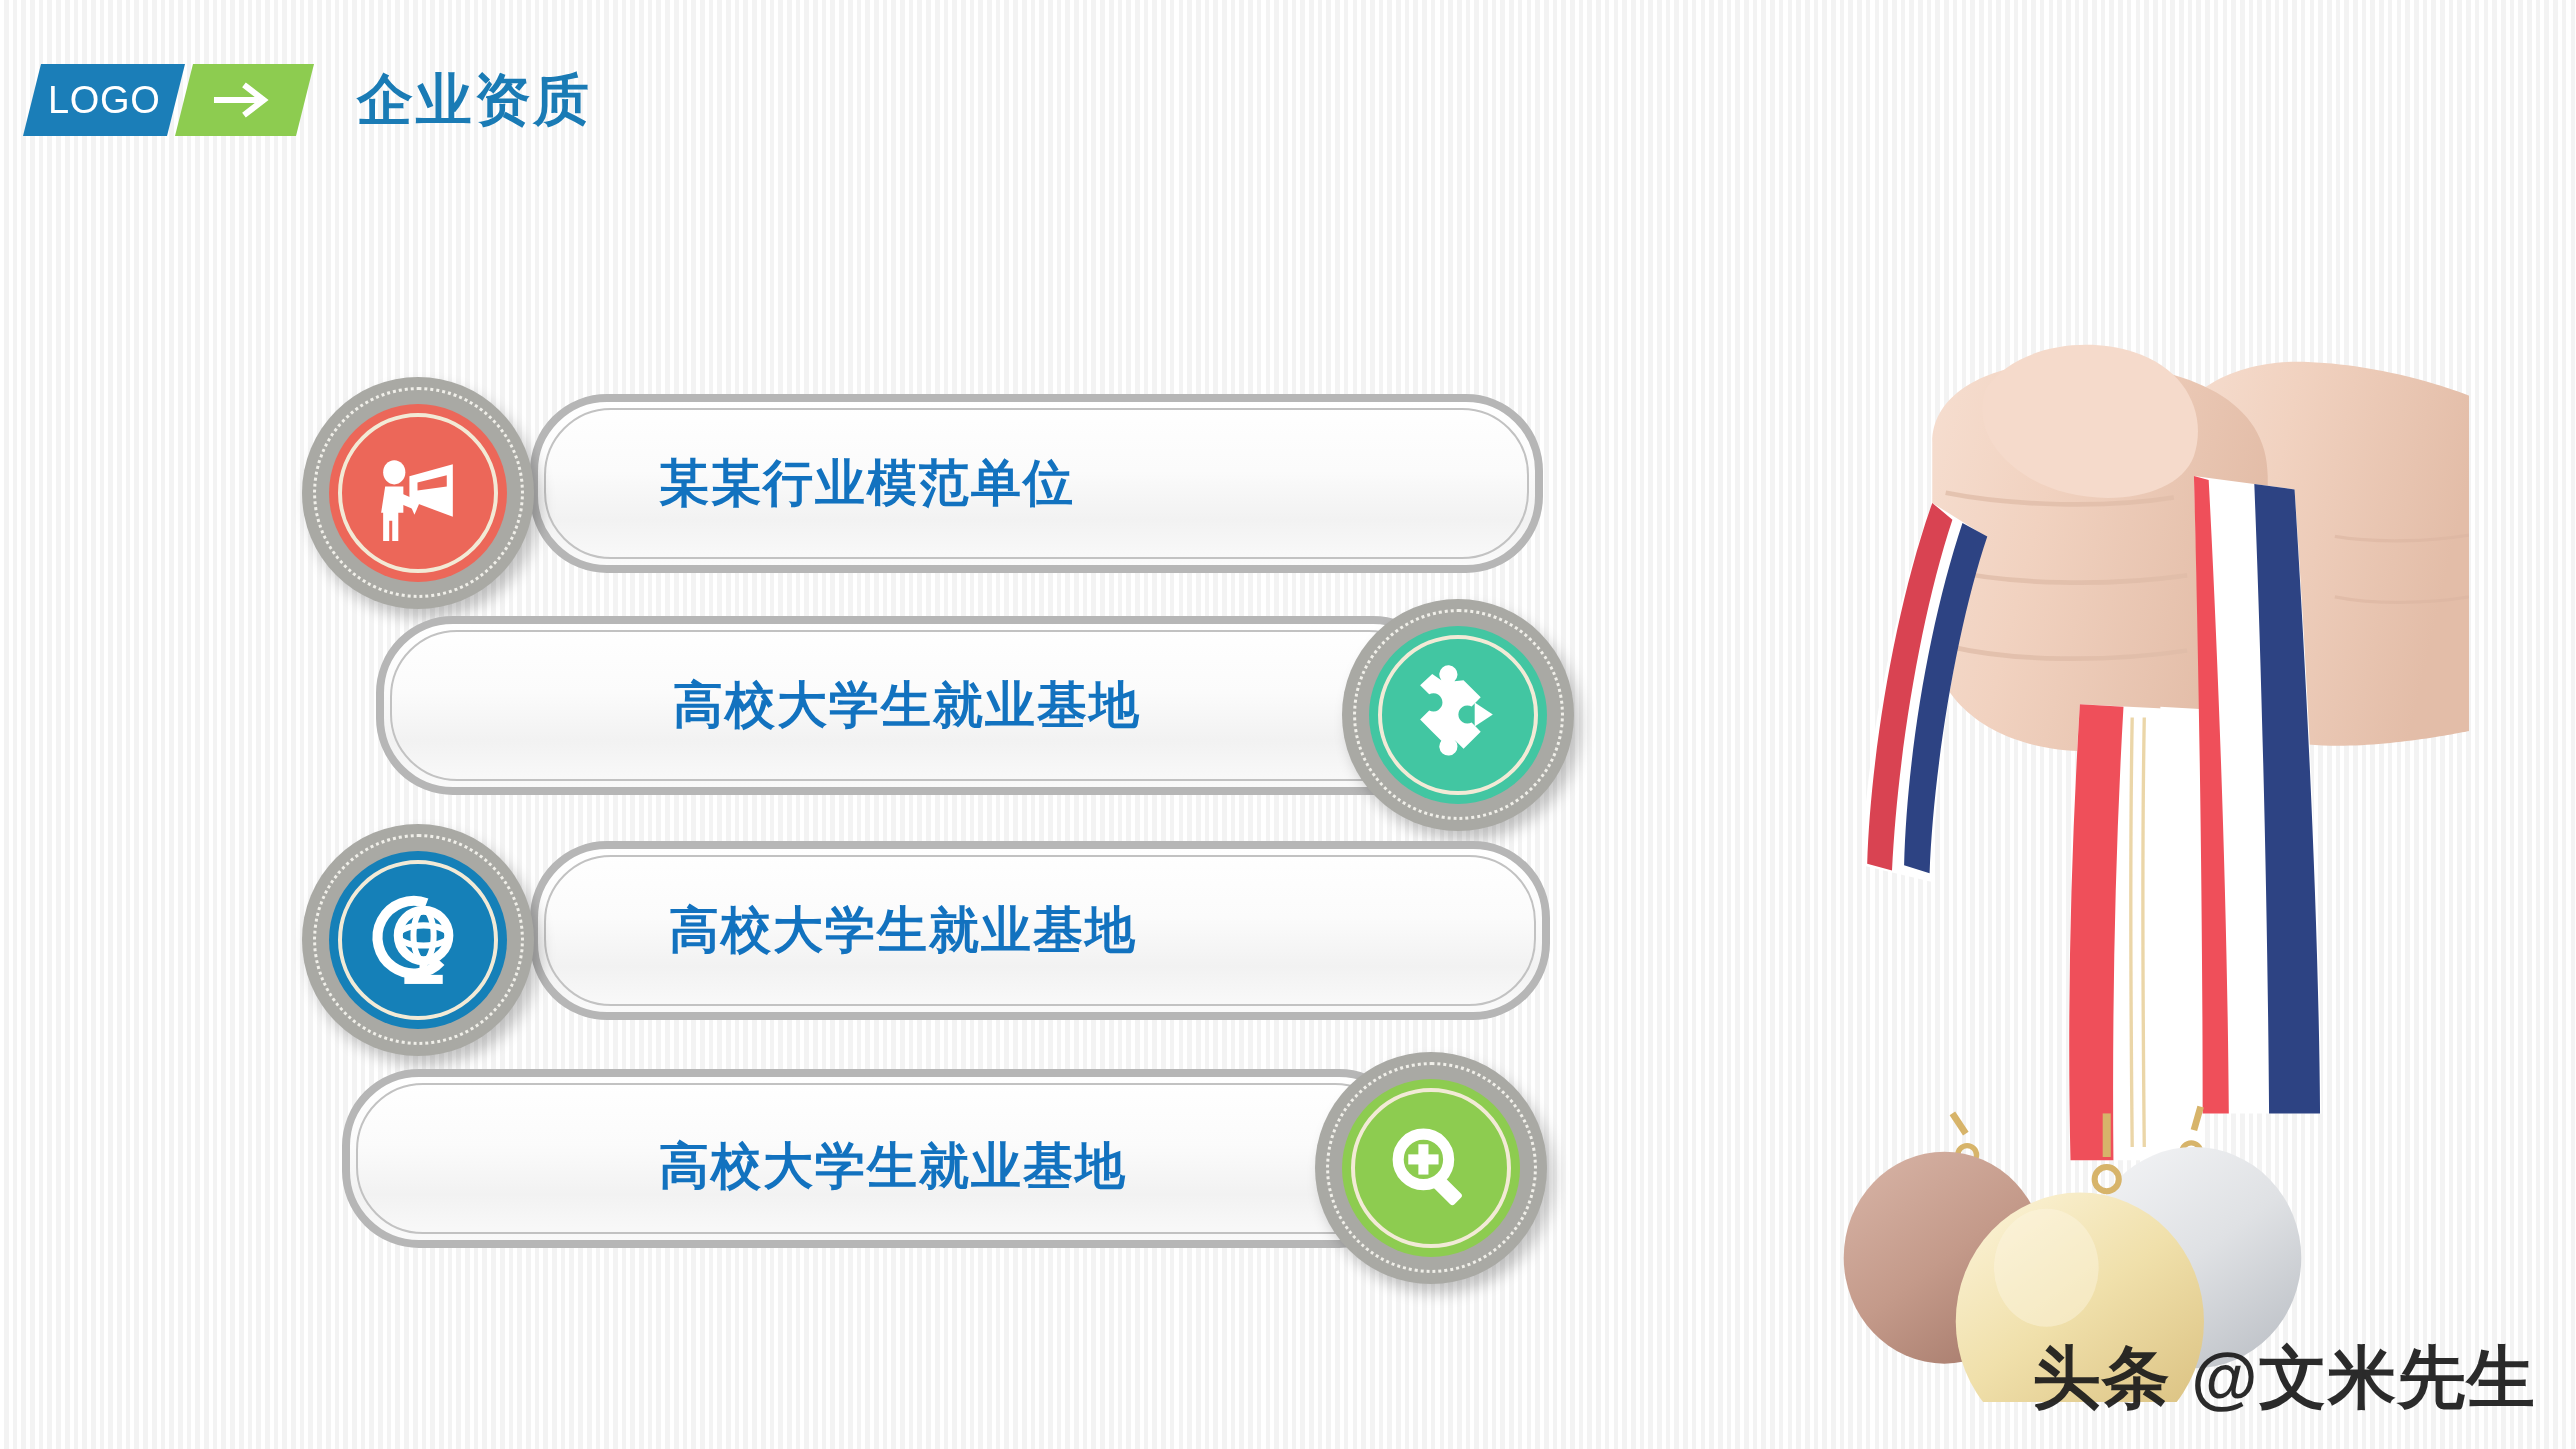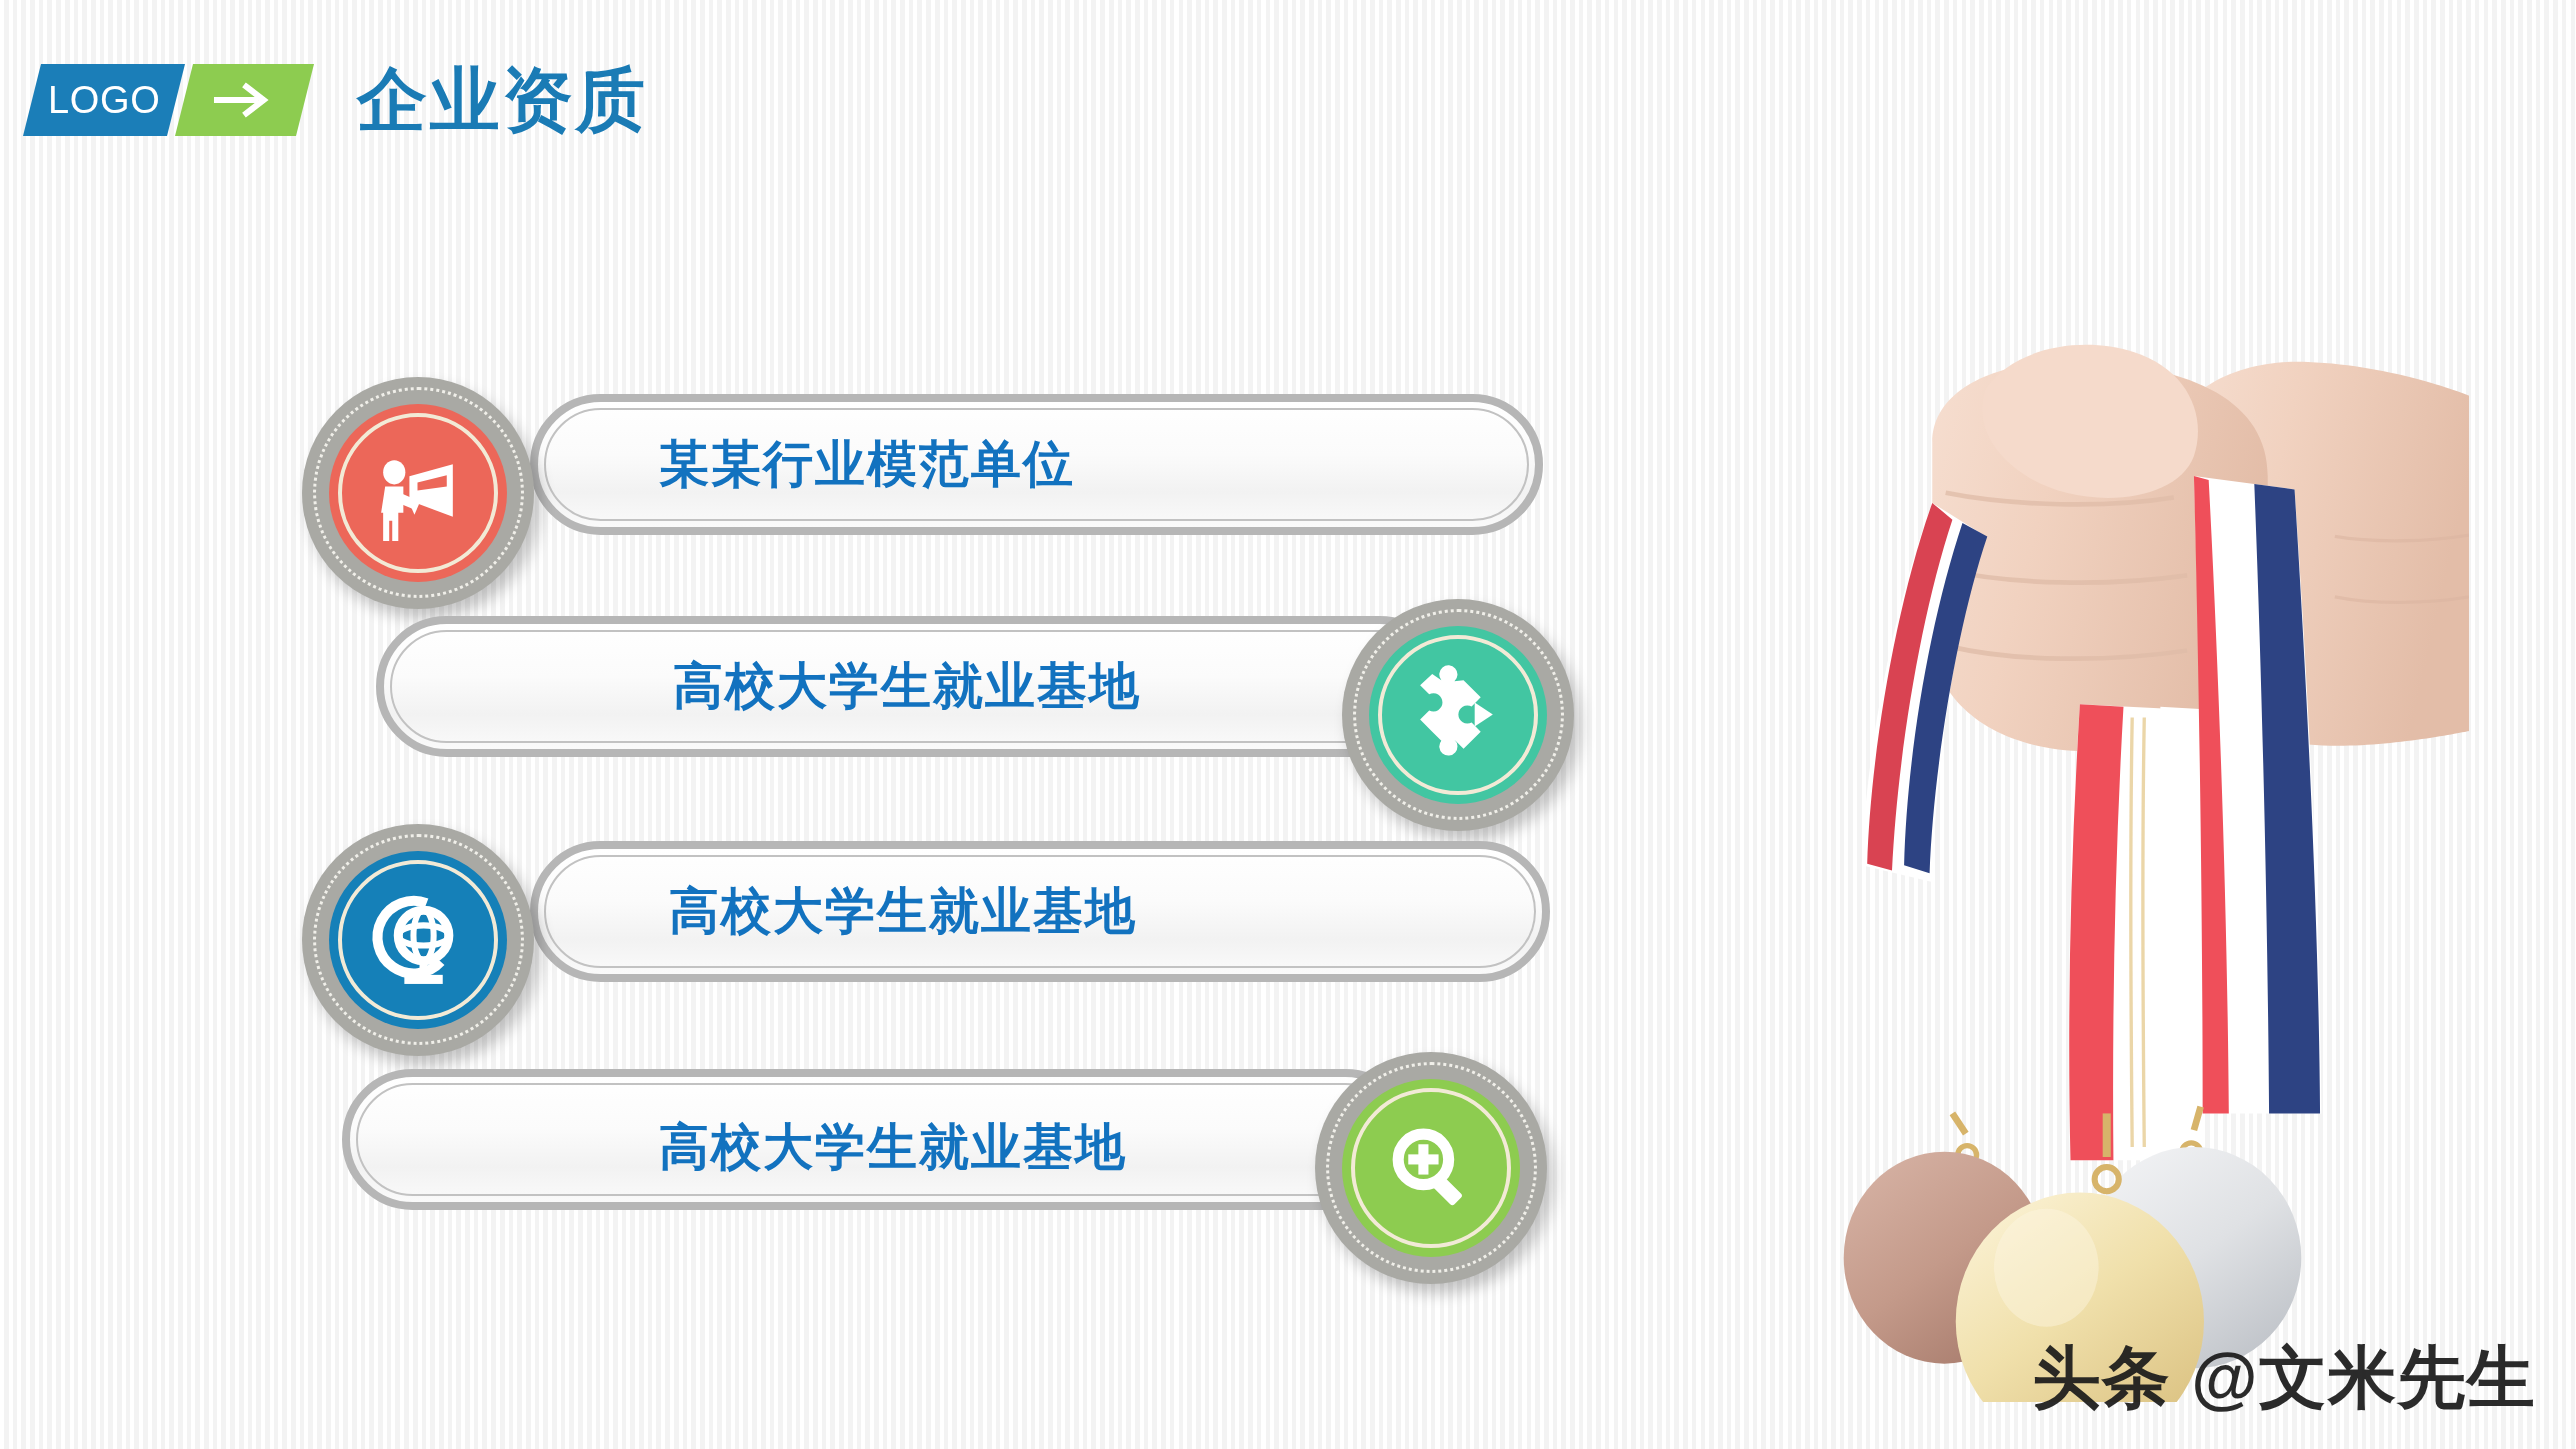--- a/index.html
+++ b/index.html
@@ -57,21 +57,21 @@
     margin-left: 8px;
     background: #8dcc50;
     transform: skewX(-14deg);
     display: flex; align-items: center; justify-content: center;
   }
   .arrow-plate svg { transform: skewX(14deg); display:block; }
 
   #page-title {
     position: absolute;
     left: 357px; top: 64px;
-    font-size: 70px;
+    font-size: 56px;
     font-weight: bold;
     color: #1a7bb5;
     letter-spacing: 2.7px;
     line-height: 72px;
     white-space: nowrap;
   }
 
   
   #rows {
     position: absolute;
@@ -80,21 +80,21 @@
   }
   .row {
     position: absolute;
     height: 201px;
   }
 
   
   .pill-outer {
     position: absolute;
     top: 32px;
-    height: 141px;
+    height: 179px;
     border: 8.7px solid #b6b6b6;
     border-radius: 77px;
     background: linear-gradient(to bottom,
         #ffffff 0%, #fbfbfb 42%, #f2f2f2 72%, #fafafa 100%);
     box-sizing: border-box;
   }
   .pill-inner {
     position: absolute;
     left: 6px; right: 6px; top: 6px; bottom: 6px;
     border: 2.7px solid #c2c2c2;

